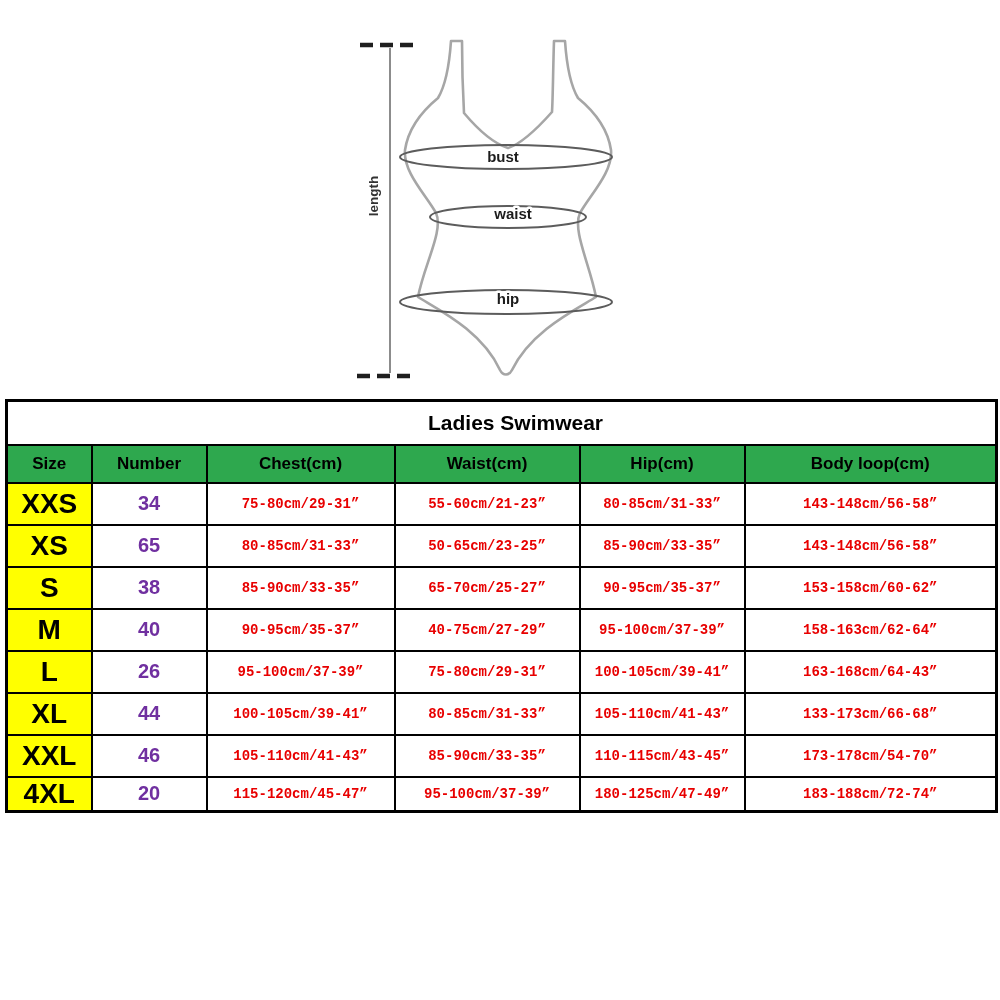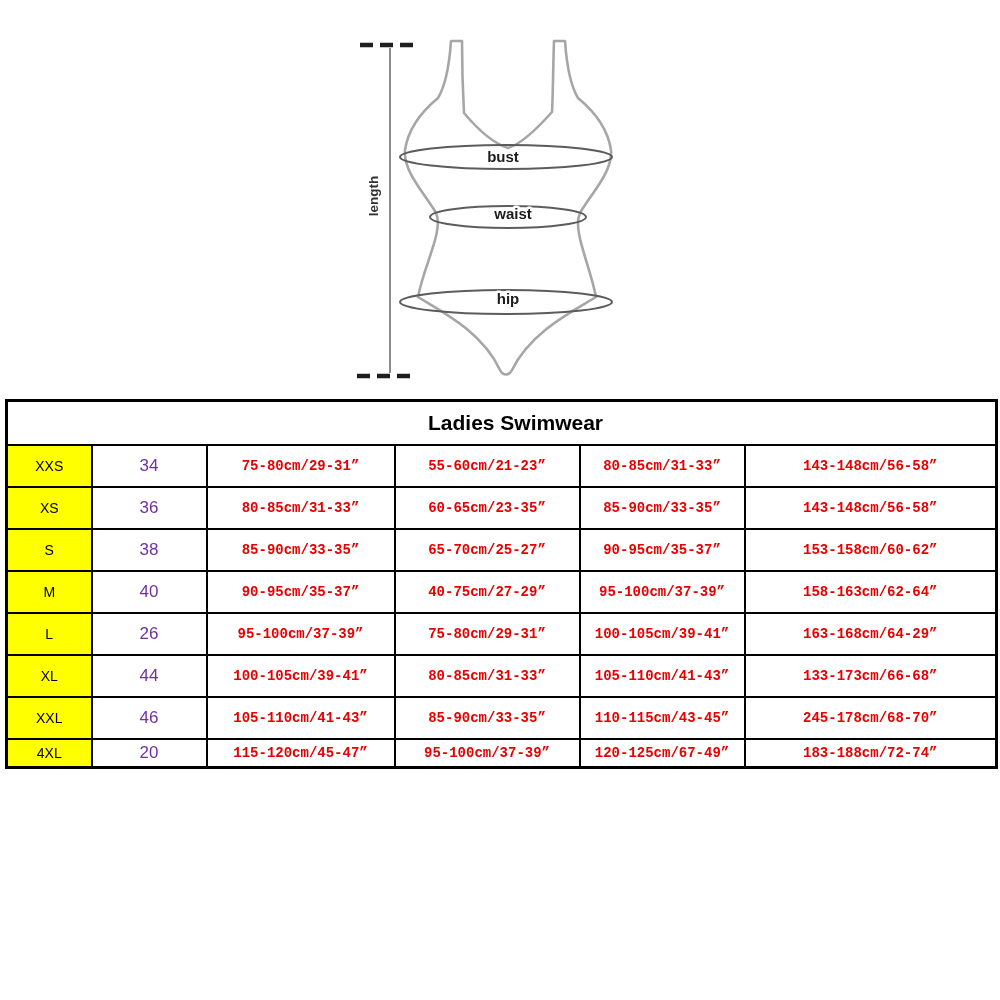--- a/index.html
+++ b/index.html
@@ -18,22 +18,22 @@
 
   
   #size-table { position: absolute; left: 5px; top: 399px; width: 990px; border-collapse: collapse;
                 table-layout: fixed; border: 3px solid #000; }
   #size-table td, #size-table th { border: 2px solid #000; text-align: center; vertical-align: middle;
                 overflow: hidden; white-space: nowrap; }
   .title-row td { height: 44px; background: #fff; font-size: 21px; font-weight: 700; color: #000; padding-left: 28px; }
   .head-row th { height: 38px; background: var(--header-bg, #2ea84e); color: #000; font-size: 17px; font-weight: 700; }
   .data-row { height: 42px; }
   .data-row:last-child { height: 29px; }
-  .cell-size { background: var(--size-bg, #ffff00); font-size: 14px; font-weight: 400; color: #000; }
-  .cell-number { font-size: 17px; font-weight: 400; color: var(--number-color, #7030a0); }
+  .cell-size { background: var(--size-bg, #ffff00); font-size: 28px; font-weight: 700; color: #000; }
+  .cell-number { font-size: 20px; font-weight: 700; color: var(--number-color, #7030a0); }
   .cell-measure { font-size: 14px; font-weight: 700; color: var(--measure-color, #e80000); font-family: Liberation Mono, monospace; }
 </style>
 </head>
 <body>
 
 <div id="stage">
 
   <svg id="figure-svg" viewBox="0 0 1000 396">
 
     <g>
@@ -77,34 +77,42 @@
         <col style="width:115px">
         <col style="width:188px">
       <col style="width:185px">
         <col style="width:165px">
         <col style="width:252px">
     </colgroup>
     <tbody>
       <tr class="title-row">
         <td colspan="6">Ladies Swimwear</td>
       </tr>
+      <tr class="head-row">
+        <th>Size</th>
+        <th>Number</th>
+        <th>Chest(cm)</th>
+        <th>Waist(cm)</th>
+        <th>Hip(cm)</th>
+        <th>Body loop(cm)</th>
+      </tr>
 
       <tr class="data-row">
         <td class="cell-size">XXS</td>
         <td class="cell-number">34</td>
         <td class="cell-measure">75-80cm/29-31”</td>
         <td class="cell-measure">55-60cm/21-23”</td>
         <td class="cell-measure">80-85cm/31-33”</td>
         <td class="cell-measure">143-148cm/56-58”</td>
       </tr>
       <tr class="data-row">
         <td class="cell-size">XS</td>
-        <td class="cell-number">36</td>
+        <td class="cell-number">65</td>
         <td class="cell-measure">80-85cm/31-33”</td>
-        <td class="cell-measure">60-65cm/23-35”</td>
+        <td class="cell-measure">50-65cm/23-25”</td>
         <td class="cell-measure">85-90cm/33-35”</td>
         <td class="cell-measure">143-148cm/56-58”</td>
       </tr>
       <tr class="data-row">
         <td class="cell-size">S</td>
         <td class="cell-number">38</td>
         <td class="cell-measure">85-90cm/33-35”</td>
         <td class="cell-measure">65-70cm/25-27”</td>
         <td class="cell-measure">90-95cm/35-37”</td>
         <td class="cell-measure">153-158cm/60-62”</td>
@@ -116,41 +124,41 @@
         <td class="cell-measure">40-75cm/27-29”</td>
         <td class="cell-measure">95-100cm/37-39”</td>
         <td class="cell-measure">158-163cm/62-64”</td>
       </tr>
       <tr class="data-row">
         <td class="cell-size">L</td>
         <td class="cell-number">26</td>
         <td class="cell-measure">95-100cm/37-39”</td>
         <td class="cell-measure">75-80cm/29-31”</td>
         <td class="cell-measure">100-105cm/39-41”</td>
-        <td class="cell-measure">163-168cm/64-29”</td>
+        <td class="cell-measure">163-168cm/64-43”</td>
       </tr>
       <tr class="data-row">
         <td class="cell-size">XL</td>
         <td class="cell-number">44</td>
         <td class="cell-measure">100-105cm/39-41”</td>
         <td class="cell-measure">80-85cm/31-33”</td>
         <td class="cell-measure">105-110cm/41-43”</td>
         <td class="cell-measure">133-173cm/66-68”</td>
       </tr>
       <tr class="data-row">
         <td class="cell-size">XXL</td>
         <td class="cell-number">46</td>
         <td class="cell-measure">105-110cm/41-43”</td>
         <td class="cell-measure">85-90cm/33-35”</td>
         <td class="cell-measure">110-115cm/43-45”</td>
-        <td class="cell-measure">245-178cm/68-70”</td>
+        <td class="cell-measure">173-178cm/54-70”</td>
       </tr>
       <tr class="data-row">
         <td class="cell-size">4XL</td>
         <td class="cell-number">20</td>
         <td class="cell-measure">115-120cm/45-47”</td>
         <td class="cell-measure">95-100cm/37-39”</td>
-        <td class="cell-measure">120-125cm/67-49”</td>
+        <td class="cell-measure">180-125cm/47-49”</td>
         <td class="cell-measure">183-188cm/72-74”</td>
       </tr>
     </tbody>
   </table>
 </div>
 
 </body></html>

